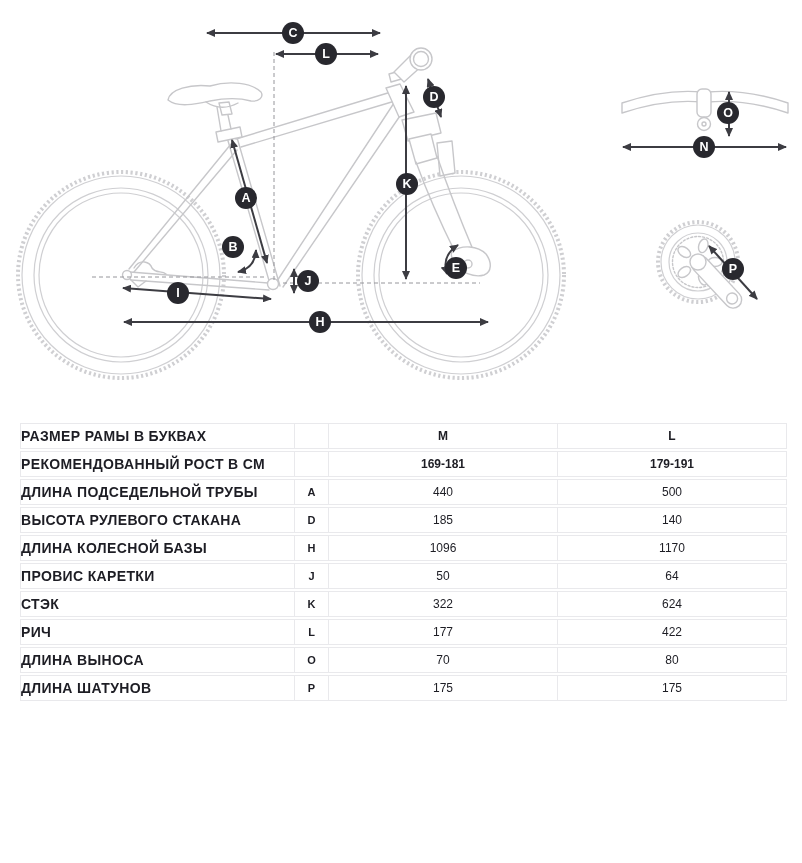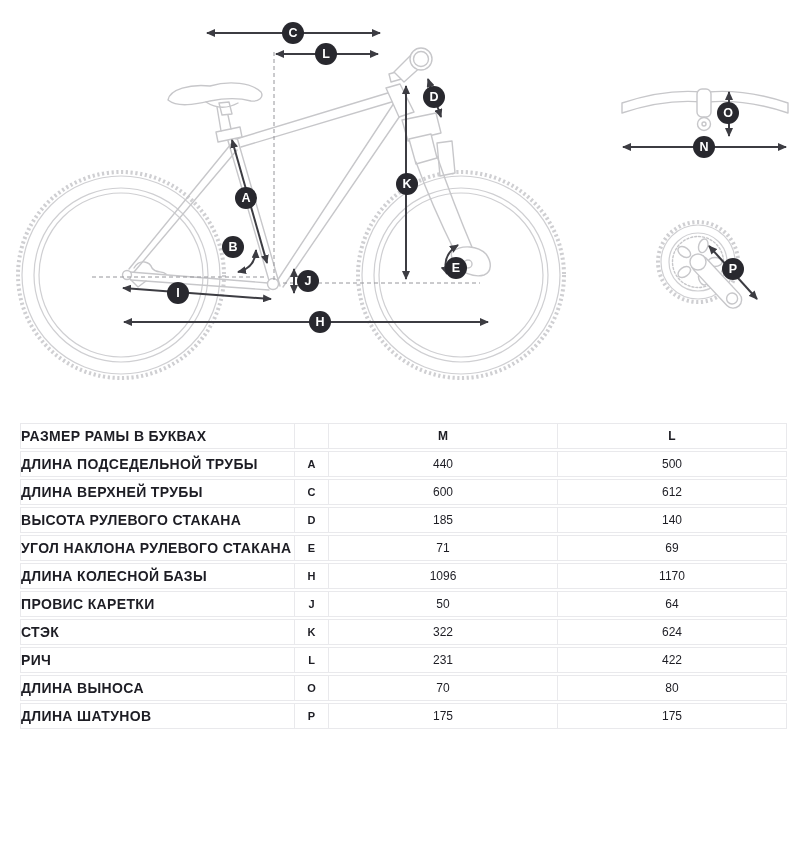--- a/index.html
+++ b/index.html
@@ -203,66 +203,60 @@
         <col style="width:229px">
         <col style="width:230px">
       </colgroup>
     <tbody>
       <tr class="hdr">
         <td class="label">РАЗМЕР РАМЫ В БУКВАХ</td>
         <td class="letter"></td>
         <td class="val">M</td>
         <td class="val">L</td>
       </tr>
+      <tr class="hdr">
+        <td class="label">РЕКОМЕНДОВАННЫЙ РОСТ В СМ</td>
+        <td class="letter"></td>
+        <td class="val">169-181</td>
+        <td class="val">179-191</td>
+      </tr>
       <tr>
         <td class="label">ДЛИНА ПОДСЕДЕЛЬНОЙ ТРУБЫ</td>
         <td class="letter">A</td>
         <td class="val">440</td>
         <td class="val">500</td>
       </tr>
       <tr>
-        <td class="label">ДЛИНА ВЕРХНЕЙ ТРУБЫ</td>
-        <td class="letter">C</td>
-        <td class="val">600</td>
-        <td class="val">612</td>
-      </tr>
-      <tr>
         <td class="label">ВЫСОТА РУЛЕВОГО СТАКАНА</td>
         <td class="letter">D</td>
         <td class="val">185</td>
         <td class="val">140</td>
       </tr>
       <tr>
-        <td class="label">УГОЛ НАКЛОНА РУЛЕВОГО СТАКАНА</td>
-        <td class="letter">E</td>
-        <td class="val">71</td>
-        <td class="val">69</td>
-      </tr>
-      <tr>
         <td class="label">ДЛИНА КОЛЕСНОЙ БАЗЫ</td>
         <td class="letter">H</td>
         <td class="val">1096</td>
         <td class="val">1170</td>
       </tr>
       <tr>
         <td class="label">ПРОВИС КАРЕТКИ</td>
         <td class="letter">J</td>
         <td class="val">50</td>
         <td class="val">64</td>
       </tr>
       <tr>
         <td class="label">СТЭК</td>
         <td class="letter">K</td>
         <td class="val">322</td>
         <td class="val">624</td>
       </tr>
       <tr>
         <td class="label">РИЧ</td>
         <td class="letter">L</td>
-        <td class="val">231</td>
+        <td class="val">177</td>
         <td class="val">422</td>
       </tr>
       <tr>
         <td class="label">ДЛИНА ВЫНОСА</td>
         <td class="letter">O</td>
         <td class="val">70</td>
         <td class="val">80</td>
       </tr>
       <tr>
         <td class="label">ДЛИНА ШАТУНОВ</td>

